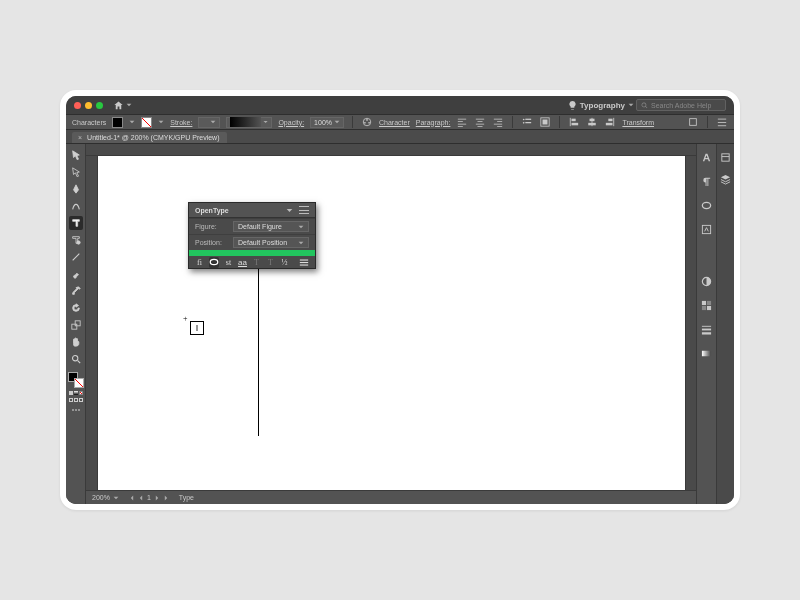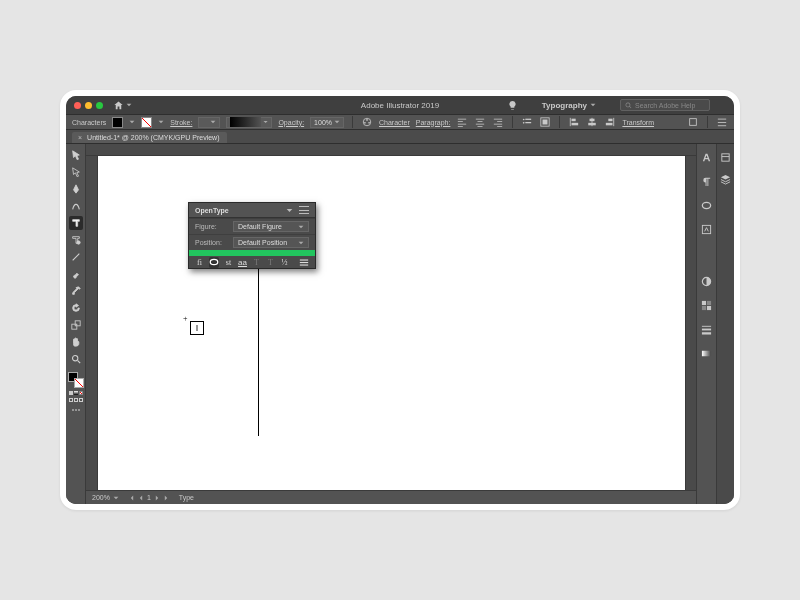--- a/index.html
+++ b/index.html
@@ -8,21 +8,21 @@
   .app { width:100%; height:100%; background:#535353; border-radius:10px; overflow:hidden; display:flex; flex-direction:column; position:relative; }
 
   
   .titlebar { height:18px; background:#3f3f3f; display:flex; align-items:center; position:relative; }
   .dots { display:flex; gap:4px; padding-left:8px;}
   .dot { width:7px; height:7px; border-radius:50%; }
   .r{background:#ff5f57}.y{background:#febc2e}.g{background:#28c840}
   .titlebar .title { position:absolute; left:0; right:0; text-align:center; font-size:8px; color:#c9c9c9; }
   .titlebar .home { margin-left:10px; display:flex; align-items:center; gap:2px;}
   .ico { width:11px; height:11px; fill:#c9c9c9; }
-  .titlebar .right { margin-left:auto; display:flex; align-items:center; gap:24px; padding-right:24px; font-size:8px; color:#c9c9c9;}
+  .titlebar .right { margin-left:auto; display:flex; align-items:center; gap:2px; padding-right:8px; font-size:8px; color:#c9c9c9;}
   .search { background:#4a4a4a; border:1px solid #616161; border-radius:2px; height:12px; width:90px; display:flex; align-items:center; padding:0 4px; gap:3px; color:#888; font-size:7px;}
   .workspace-label { display:flex; align-items:center; gap:3px;}
 
   
   .ctrlbar { height:16px; background:#535353; border-top:1px solid #2e2e2e; border-bottom:1px solid #2e2e2e; display:flex; align-items:center; padding:0 6px; gap:6px; font-size:7px; color:#c9c9c9;}
   .ctrlbar .lbl { color:#c9c9c9; font-size:7px;}
   .swatch { width:11px; height:11px; border:1px solid #888; }
   .swatch.black{background:#000;}
   .swatch.none{background:#fff; position:relative;}
   .swatch.none::after{content:"";position:absolute;inset:0;background:linear-gradient(45deg,transparent 45%,red 45%,red 55%,transparent 55%);}
@@ -105,21 +105,20 @@
         <div class="dot g"></div>
       </div>
       <div class="home">
         <svg class="ico" viewBox="0 0 24 24">
             <path d="M12 3l9 8h-3v9h-4v-6H10v6H6v-9H3z"></path>
           </svg>
         <svg class="chev" viewBox="0 0 10 10">
             <path d="M1 3l4 4 4-4z"></path>
           </svg>
       </div>
-      <div class="title">Adobe Illustrator 2019</div>
       <div class="right">
         <svg class="ico" viewBox="0 0 24 24">
             <path d="M9 21h6v-1H9v1zm3-19a7 7 0 00-4 12.7V17h8v-2.3A7 7 0 0012 2z"></path>
           </svg>
         <div class="workspace-label">
           <span style="font-weight:600">Typography</span>
           <svg class="chev" viewBox="0 0 10 10">
               <path d="M1 3l4 4 4-4z"></path>
             </svg>
         </div>

